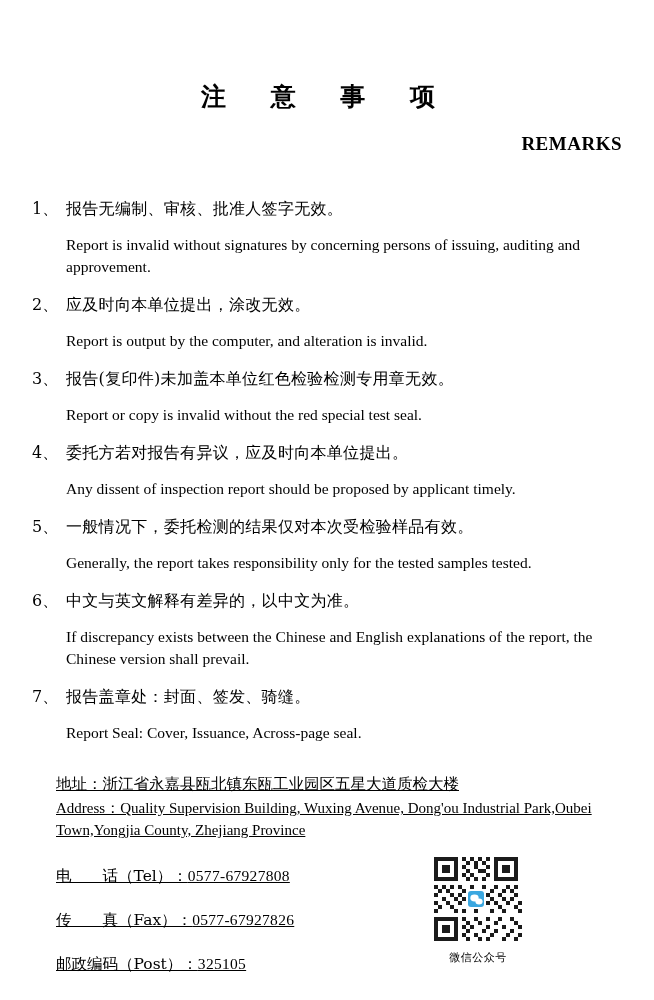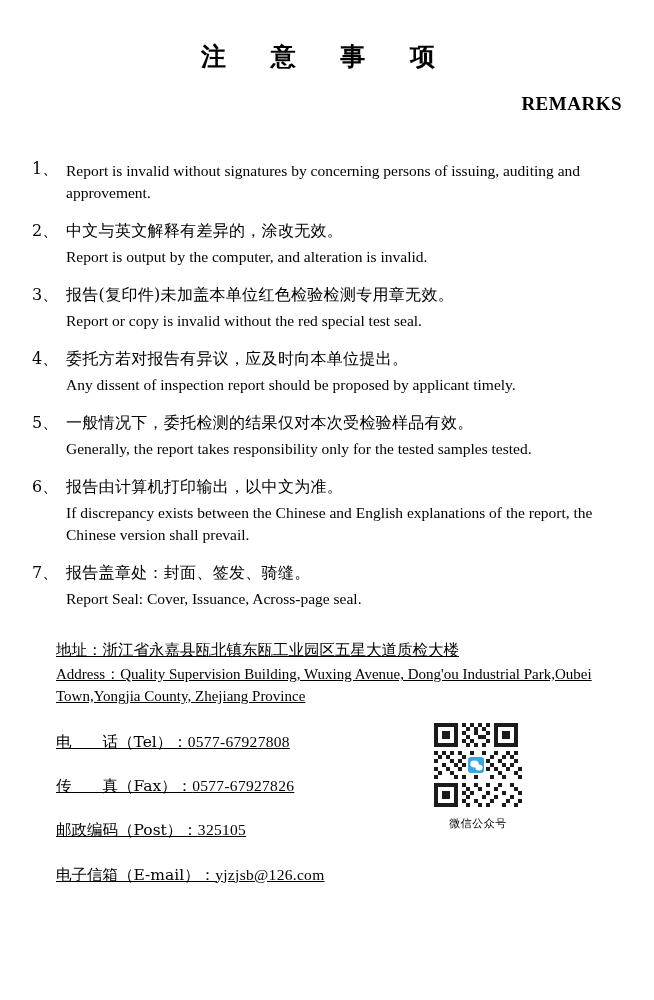--- a/index.html
+++ b/index.html
@@ -12,21 +12,21 @@
     background: #ffffff;
     font-family: "Liberation Serif", "DejaVu Serif", serif;
     color: #000000;
     position: relative;
     overflow: hidden;
   }
   .page {
     width: 654px;
     height: 1000px;
     box-sizing: border-box;
-    padding: 24px 32px 20px 32px;
+    padding: 64px 32px 20px 32px;
     position: relative;
   }
   .title-cn {
     text-align: center;
     font-size: 25px;
     font-weight: bold;
     letter-spacing: 18px;
     margin-top: 16px;
     margin-bottom: 0;
     font-family: "DejaVu Serif", serif;
@@ -61,21 +61,21 @@
   .line-cn {
     font-size: 16px;
     line-height: 1.5;
     font-family: "DejaVu Serif", serif;
     letter-spacing: 0.3px;
   }
   .line-en {
     font-size: 15.5px;
     line-height: 1.42;
     font-family: "Liberation Serif", serif;
-    margin-top: 3px;
+    margin-top: 13px;
   }
   .contact {
     margin-top: 29px;
     margin-left: 24px;
     position: relative;
     text-decoration: underline;
   }
   .addr-cn {
     font-size: 15.5px;
     font-family: "DejaVu Serif", serif;
@@ -130,28 +130,29 @@
 <div class="page">
 
   <div class="title-cn">注 意 事 项</div>
   <div class="title-en">REMARKS</div>
 
   <div class="items">
 
     <div class="item">
       <div class="item-num">1、</div>
       <div class="item-body">
+        <div class="line-cn">报告无编制、审核、批准人签字无效。</div>
         <div class="line-en">Report is invalid without signatures by concerning persons of issuing, auditing and approvement.</div>
       </div>
     </div>
 
     <div class="item">
       <div class="item-num">2、</div>
       <div class="item-body">
-        <div class="line-cn">中文与英文解释有差异的，涂改无效。</div>
+        <div class="line-cn">应及时向本单位提出，涂改无效。</div>
         <div class="line-en">Report is output by the computer, and alteration is invalid.</div>
       </div>
     </div>
 
     <div class="item">
       <div class="item-num">3、</div>
       <div class="item-body">
         <div class="line-cn">报告(复印件)未加盖本单位红色检验检测专用章无效。</div>
         <div class="line-en">Report or copy is invalid without the red special test seal.</div>
       </div>
@@ -169,21 +170,21 @@
       <div class="item-num">5、</div>
       <div class="item-body">
         <div class="line-cn">一般情况下，委托检测的结果仅对本次受检验样品有效。</div>
         <div class="line-en">Generally, the report takes responsibility only for the tested samples tested.</div>
       </div>
     </div>
 
     <div class="item">
       <div class="item-num">6、</div>
       <div class="item-body">
-        <div class="line-cn">报告由计算机打印输出，以中文为准。</div>
+        <div class="line-cn">中文与英文解释有差异的，以中文为准。</div>
         <div class="line-en">If discrepancy exists between the Chinese and English explanations of the report, the Chinese version shall prevail.</div>
       </div>
     </div>
 
     <div class="item">
       <div class="item-num">7、</div>
       <div class="item-body">
         <div class="line-cn">报告盖章处：封面、签发、骑缝。</div>
         <div class="line-en">Report Seal: Cover, Issuance, Across-page seal.</div>
       </div>

